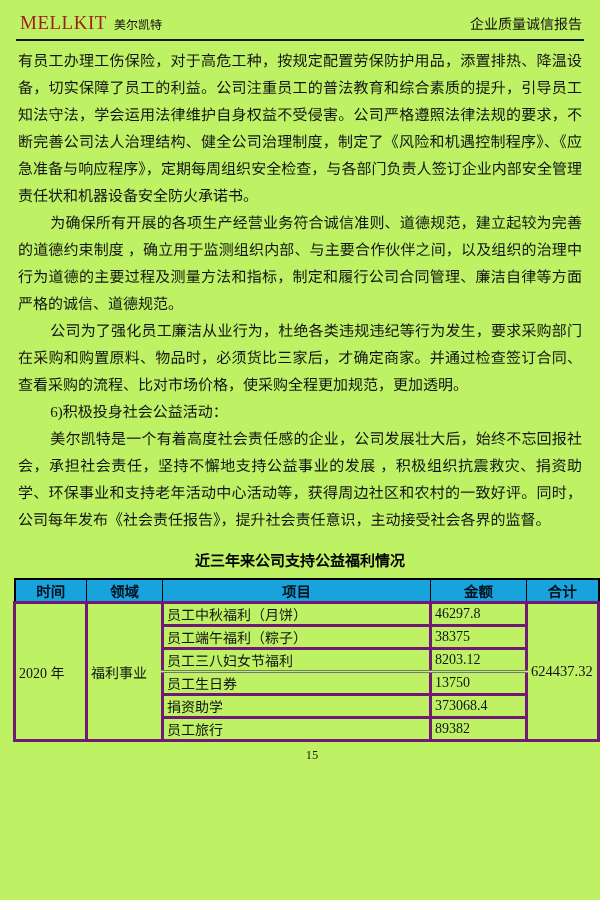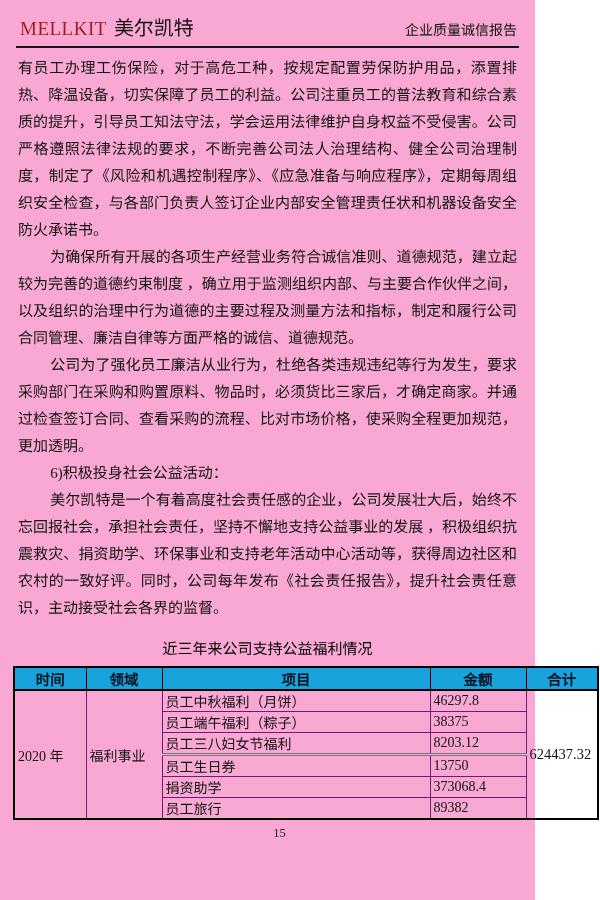--- a/index.html
+++ b/index.html
@@ -8,54 +8,54 @@
     --ink:#1a1a1a;
   }
   *{margin:0;padding:0;box-sizing:border-box;}
   html,body{background:#ffffff;}
   body{
     width:600px;height:900px;
     font-family:"Liberation Serif","DejaVu Serif",serif;
     color:var(--ink);
     overflow:hidden;
   }
-  .page{width:535px;height:900px;position:relative;background:#f9a8d4;}
+  .page{width:600px;height:900px;position:relative;background:#bef264;}
 
   
   .page-header{
     display:flex;justify-content:space-between;align-items:baseline;
     padding:12px 18px 0 20px;
   }
   .brand{display:flex;align-items:baseline;gap:7px;}
   .brand-en{
     font-size:19px;color:var(--brand);letter-spacing:.5px;
     font-family:"Liberation Serif","DejaVu Serif",serif;
   }
-  .brand-cn{font-size:20px;color:#111;}
+  .brand-cn{font-size:12px;color:#111;}
   .doc-title{font-size:14px;color:#111;}
   .header-rule{
     border:none;border-top:2px solid #151515;
     margin:5px 16px 0 16px;
   }
 
   
   .content{
     margin:7px 18px 0 18px;
     font-size:15px;
     line-height:27px;
     text-align:justify;
     text-align-last:left;
     color:#141414;
   }
   .content p{margin:0;}
   .content p.indent{text-indent:2.15em;}
 
   
   .table-title{
-    text-align:center;font-weight:normal;font-size:15px;color:#000;
+    text-align:center;font-weight:bold;font-size:15px;color:#000;
     margin-top:15px;
   }
   .welfare-table{
     border-collapse:collapse;
     table-layout:fixed;
     width:584px;
     margin:8px 0 0 13px;
     border:2.5px solid #000;
     font-size:14px;
   }
@@ -64,21 +64,21 @@
     border:1px solid #000;
     border-bottom:2px solid #000;
     height:23px;
     font-size:14.5px;
     font-weight:bold;
     color:#00121f;
     text-align:center;
     padding:0 0;
   }
   .welfare-table td{
-    border:1px solid #701a75;
+    border:3px solid #701a75;
     height:19px;
     padding:0 3px;
     font-size:14px;
     color:#111;
     text-align:left;
     vertical-align:middle;
     overflow:hidden;
     white-space:nowrap;
   }
   .col-time{width:72px;}

